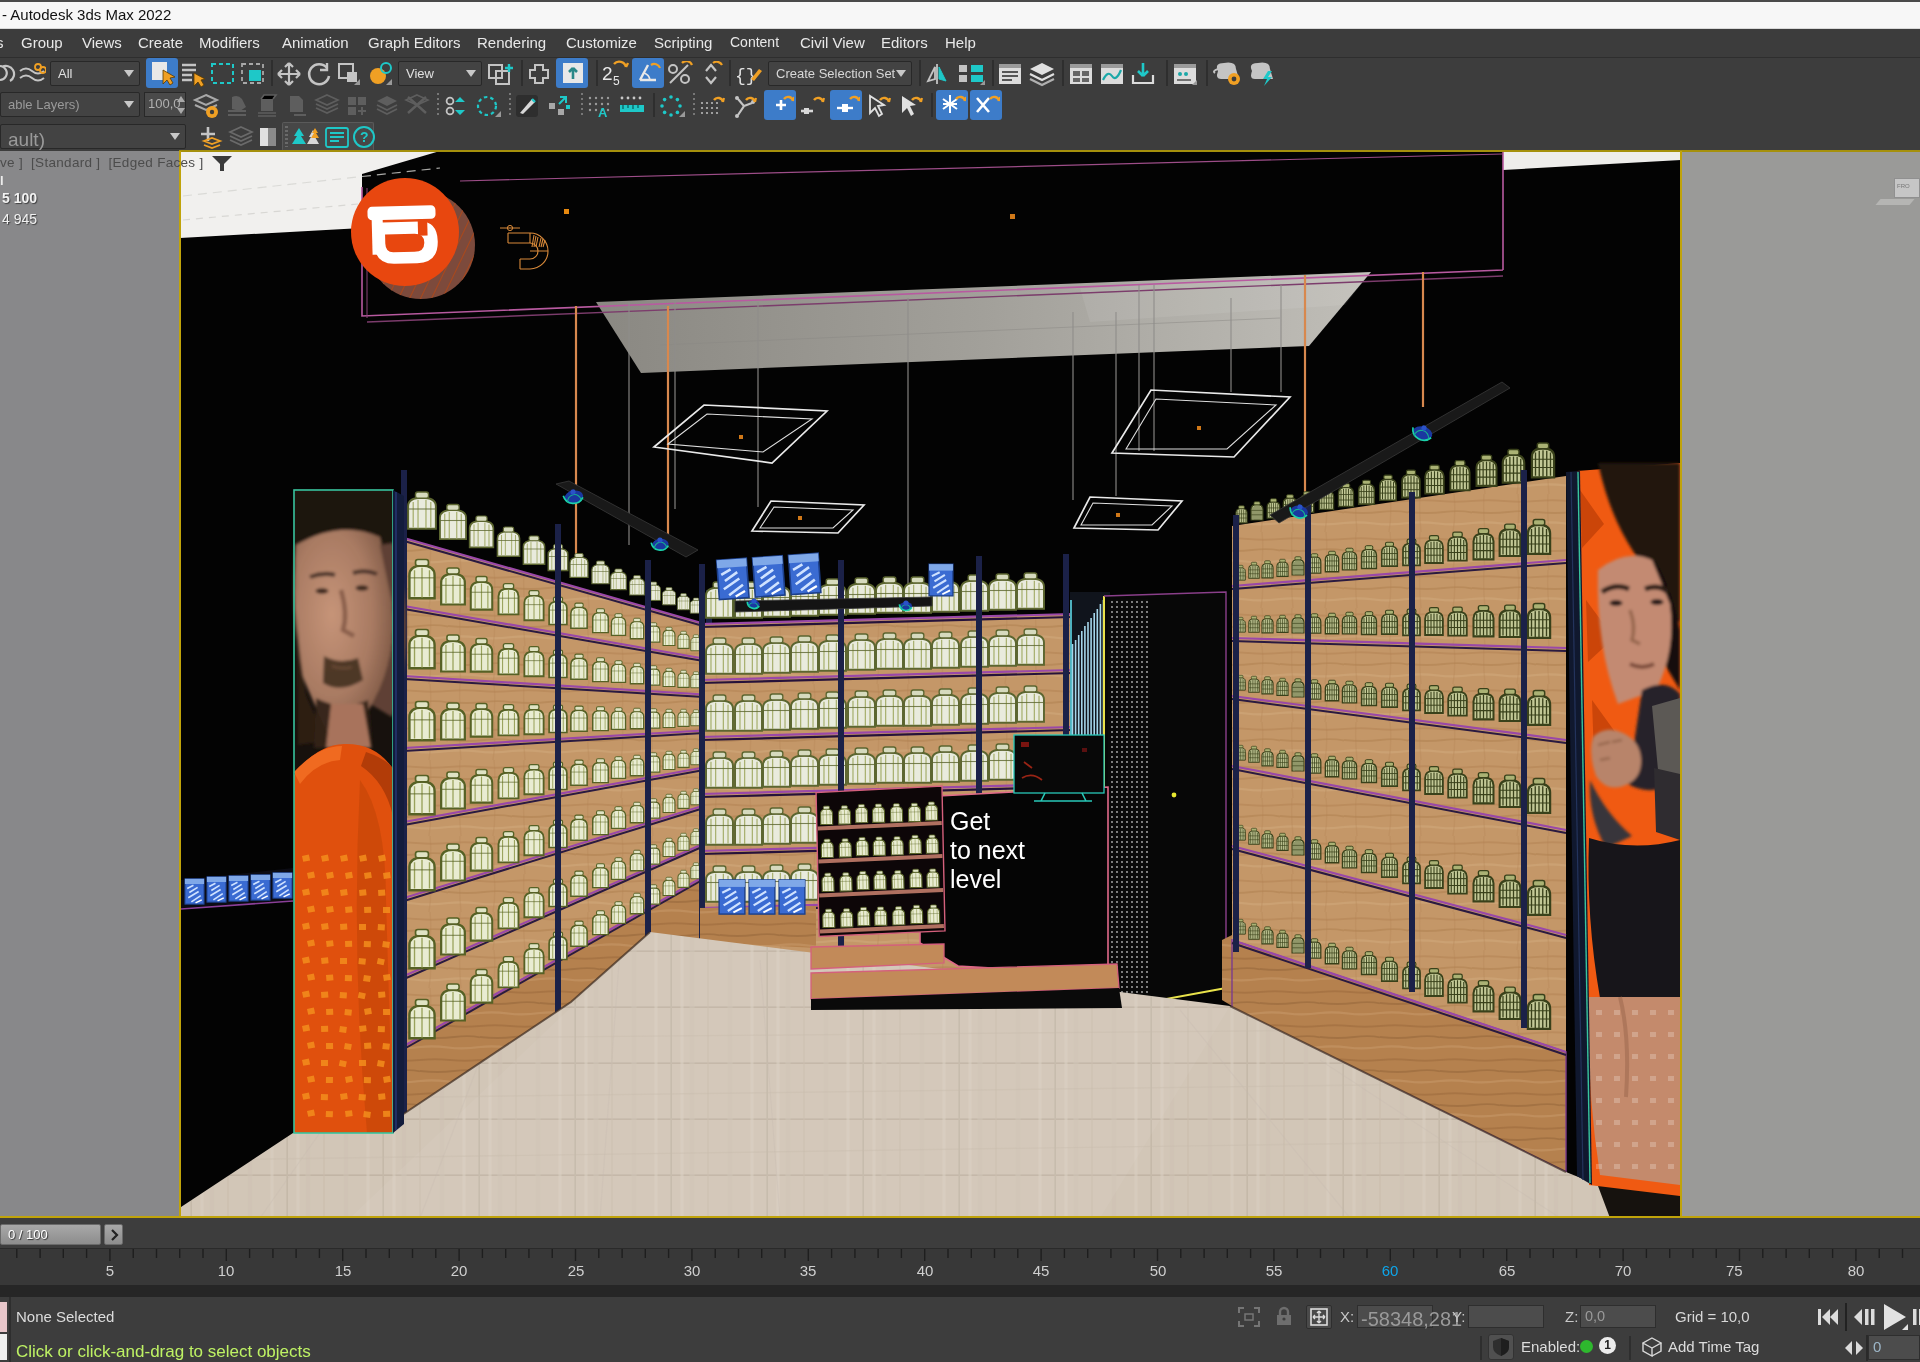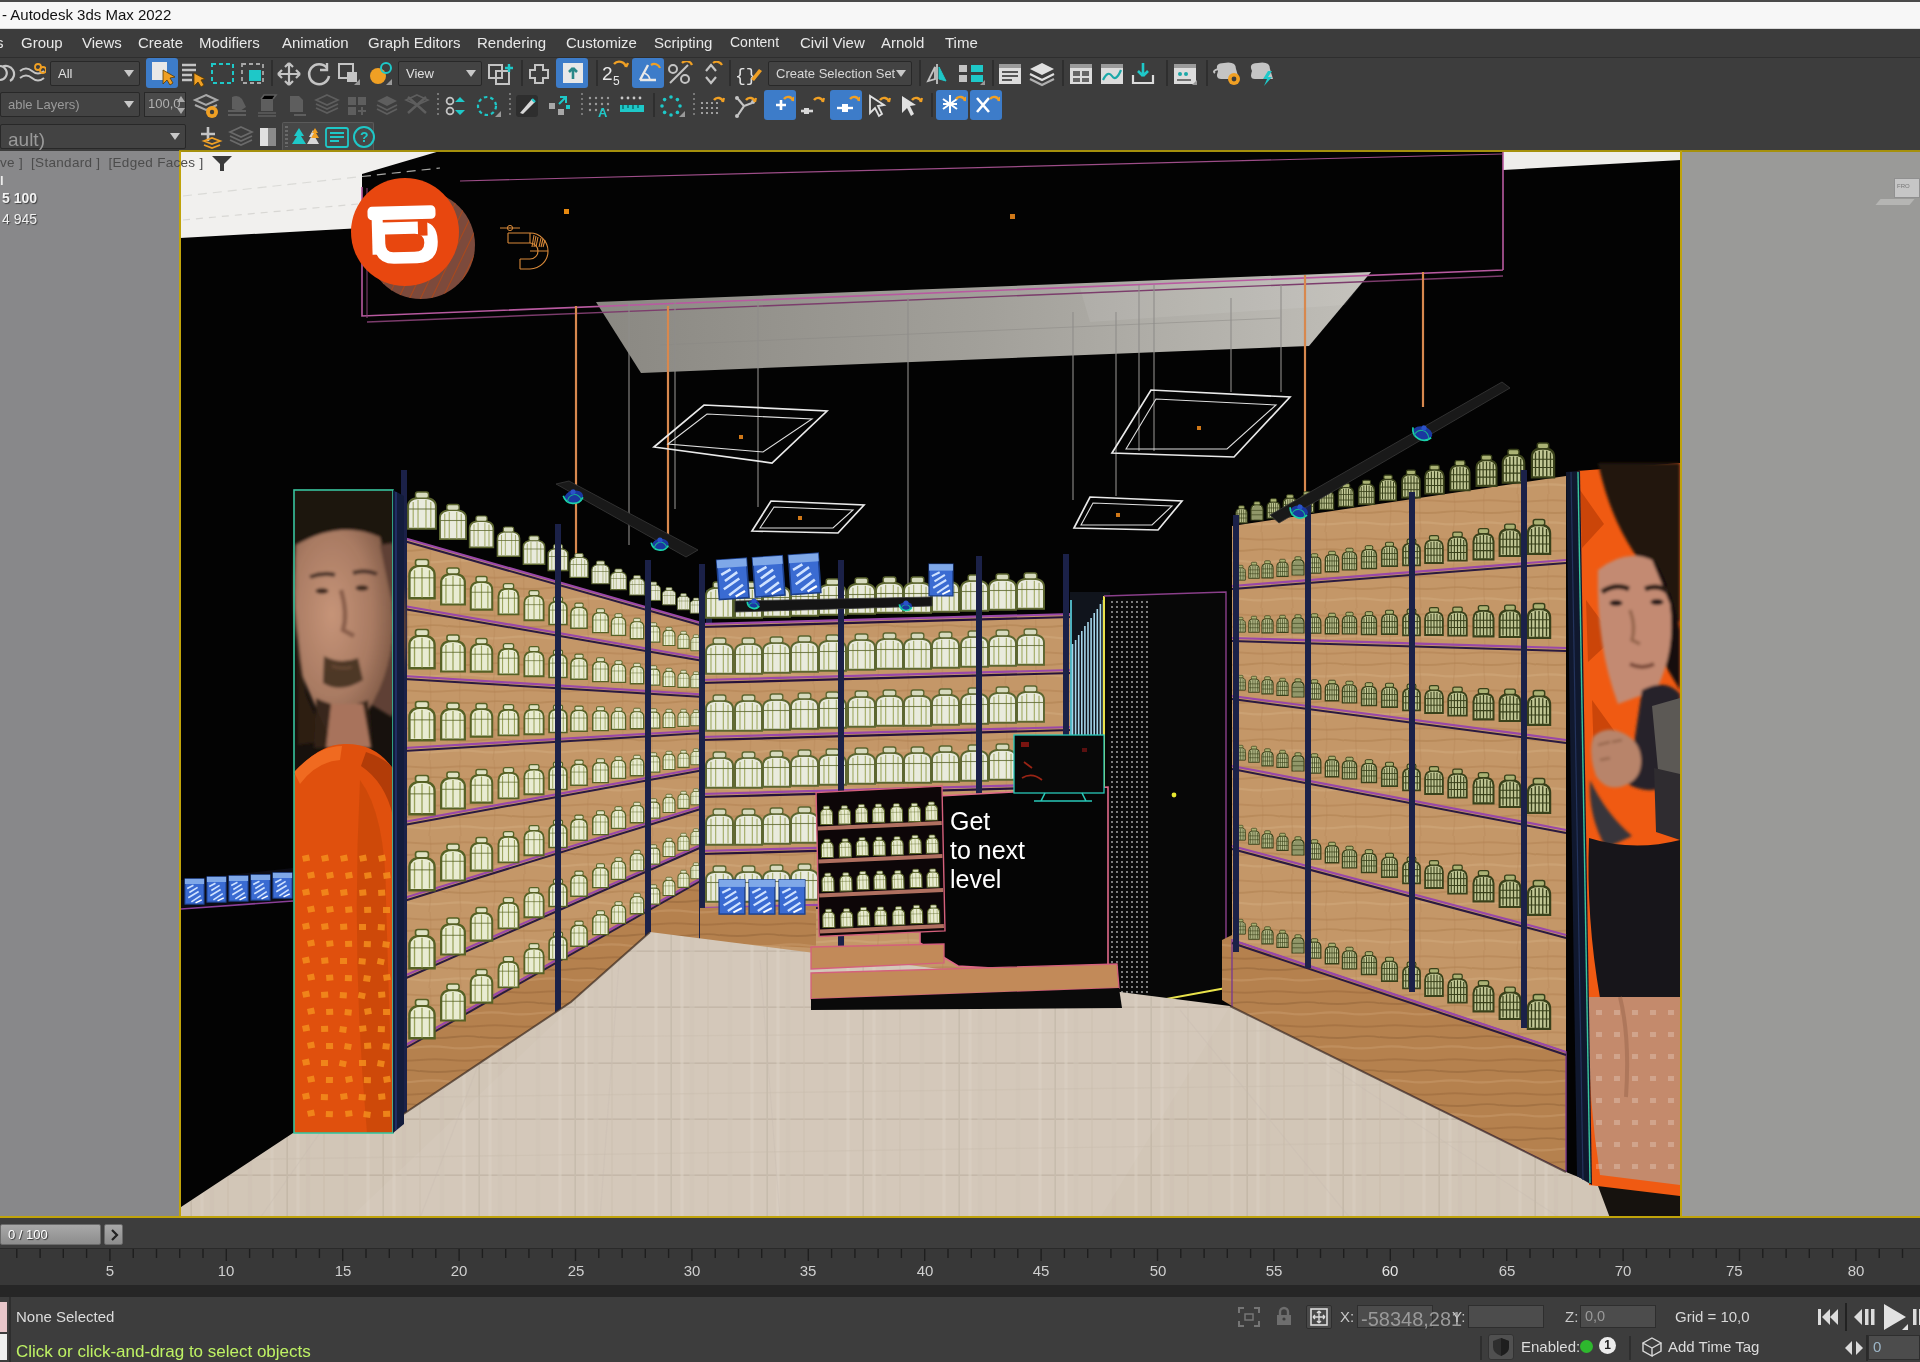--- a/index.html
+++ b/index.html
@@ -12,22 +12,22 @@
 <div style="position:absolute;left:82px;top:34px;font-size:15px;color:#e8e8e8;white-space:nowrap">Views</div>
 <div style="position:absolute;left:138px;top:34px;font-size:15px;color:#e8e8e8;white-space:nowrap">Create</div>
 <div style="position:absolute;left:199px;top:34px;font-size:15px;color:#e8e8e8;white-space:nowrap">Modifiers</div>
 <div style="position:absolute;left:282px;top:34px;font-size:15px;color:#e8e8e8;white-space:nowrap">Animation</div>
 <div style="position:absolute;left:368px;top:34px;font-size:15px;color:#e8e8e8;white-space:nowrap">Graph Editors</div>
 <div style="position:absolute;left:477px;top:34px;font-size:15px;color:#e8e8e8;white-space:nowrap">Rendering</div>
 <div style="position:absolute;left:566px;top:34px;font-size:15px;color:#e8e8e8;white-space:nowrap">Customize</div>
 <div style="position:absolute;left:654px;top:34px;font-size:15px;color:#e8e8e8;white-space:nowrap">Scripting</div>
 <div style="position:absolute;left:730px;top:34px;font-size:14px;color:#e8e8e8;white-space:nowrap">Content</div>
 <div style="position:absolute;left:800px;top:34px;font-size:15px;color:#e8e8e8;white-space:nowrap">Civil View</div>
-<div style="position:absolute;left:881px;top:34px;font-size:15px;color:#e8e8e8;white-space:nowrap">Arnold</div>
-<div style="position:absolute;left:945px;top:34px;font-size:15px;color:#e8e8e8;white-space:nowrap">Time</div>
+<div style="position:absolute;left:881px;top:34px;font-size:15px;color:#e8e8e8;white-space:nowrap">Editors</div>
+<div style="position:absolute;left:945px;top:34px;font-size:15px;color:#e8e8e8;white-space:nowrap">Help</div>
 <div style="position:absolute;left:0;top:57px;width:1920px;height:94px;background:#3d3d3d;border-top:1px solid #2e2e2e"></div>
 <div style="position:absolute;left:0;top:151px;width:179px;height:1067px;background:#88888a"></div>
 <div style="position:absolute;left:1682px;top:151px;width:238px;height:1067px;background:#9a9a98"></div>
 <div style="position:absolute;left:1894px;top:178px;width:26px;height:20px;background:#c6c6c6;border:1px solid #909090;font-size:6px;color:#777;padding-top:4px;padding-left:2px">FRO</div>
 <div style="position:absolute;left:1878px;top:199px;width:34px;height:6px;background:#b5b5b3;transform:skewX(-40deg)"></div>
 <div style="position:absolute;left:0;top:155px;font-size:13.5px;color:#4c4c4c;white-space:nowrap;z-index:40;letter-spacing:0.3px">ve ]&nbsp; [Standard ]&nbsp; [Edged Faces ]</div>
 <svg style="position:absolute;left:210px;top:155px;z-index:40" width="26" height="20" viewBox="0 0 26 20">
     <path d="M2,1 L22,1 L14,9 L14,16 L10,16 L10,9 Z" fill="#3a3a3a"></path>
   </svg>
 <div style="position:absolute;left:0;top:173px;font-size:13px;font-weight:bold;color:#ececec;z-index:40">l</div>
@@ -950,21 +950,21 @@
 <div style="position:absolute;left:212px;top:1262px;width:28px;text-align:center;font-size:15px;color:#cfcfcf">10</div>
 <div style="position:absolute;left:329px;top:1262px;width:28px;text-align:center;font-size:15px;color:#cfcfcf">15</div>
 <div style="position:absolute;left:445px;top:1262px;width:28px;text-align:center;font-size:15px;color:#cfcfcf">20</div>
 <div style="position:absolute;left:562px;top:1262px;width:28px;text-align:center;font-size:15px;color:#cfcfcf">25</div>
 <div style="position:absolute;left:678px;top:1262px;width:28px;text-align:center;font-size:15px;color:#cfcfcf">30</div>
 <div style="position:absolute;left:794px;top:1262px;width:28px;text-align:center;font-size:15px;color:#cfcfcf">35</div>
 <div style="position:absolute;left:911px;top:1262px;width:28px;text-align:center;font-size:15px;color:#cfcfcf">40</div>
 <div style="position:absolute;left:1027px;top:1262px;width:28px;text-align:center;font-size:15px;color:#cfcfcf">45</div>
 <div style="position:absolute;left:1144px;top:1262px;width:28px;text-align:center;font-size:15px;color:#cfcfcf">50</div>
 <div style="position:absolute;left:1260px;top:1262px;width:28px;text-align:center;font-size:15px;color:#cfcfcf">55</div>
-<div style="position:absolute;left:1376px;top:1262px;width:28px;text-align:center;font-size:15px;color:#e5e5e5">60</div>
+<div style="position:absolute;left:1376px;top:1262px;width:28px;text-align:center;font-size:15px;color:#0ea5e9">60</div>
 <div style="position:absolute;left:1493px;top:1262px;width:28px;text-align:center;font-size:15px;color:#cfcfcf">65</div>
 <div style="position:absolute;left:1609px;top:1262px;width:28px;text-align:center;font-size:15px;color:#cfcfcf">70</div>
 <div style="position:absolute;left:1726px;top:1262px;width:28px;font-size:15px;color:#cfcfcf">75</div>
 <div style="position:absolute;left:1842px;top:1262px;width:28px;text-align:center;font-size:15px;color:#cfcfcf">80</div>
 <div style="position:absolute;left:0;top:1285px;width:1920px;height:12px;background:#262626"></div>
 <div style="position:absolute;left:0;top:1297px;width:1920px;height:65px;background:#3d3d3d"></div>
 <div style="position:absolute;left:0;top:1302px;width:7px;height:30px;background:#e8c6ca"></div>
 <div style="position:absolute;left:0;top:1334px;width:7px;height:26px;background:#efefef"></div>
 <div style="position:absolute;left:9px;top:1297px;width:2px;height:65px;background:#2e2e2e"></div>
 <div style="position:absolute;left:16px;top:1308px;font-size:15px;color:#dcdcdc">None Selected</div>

